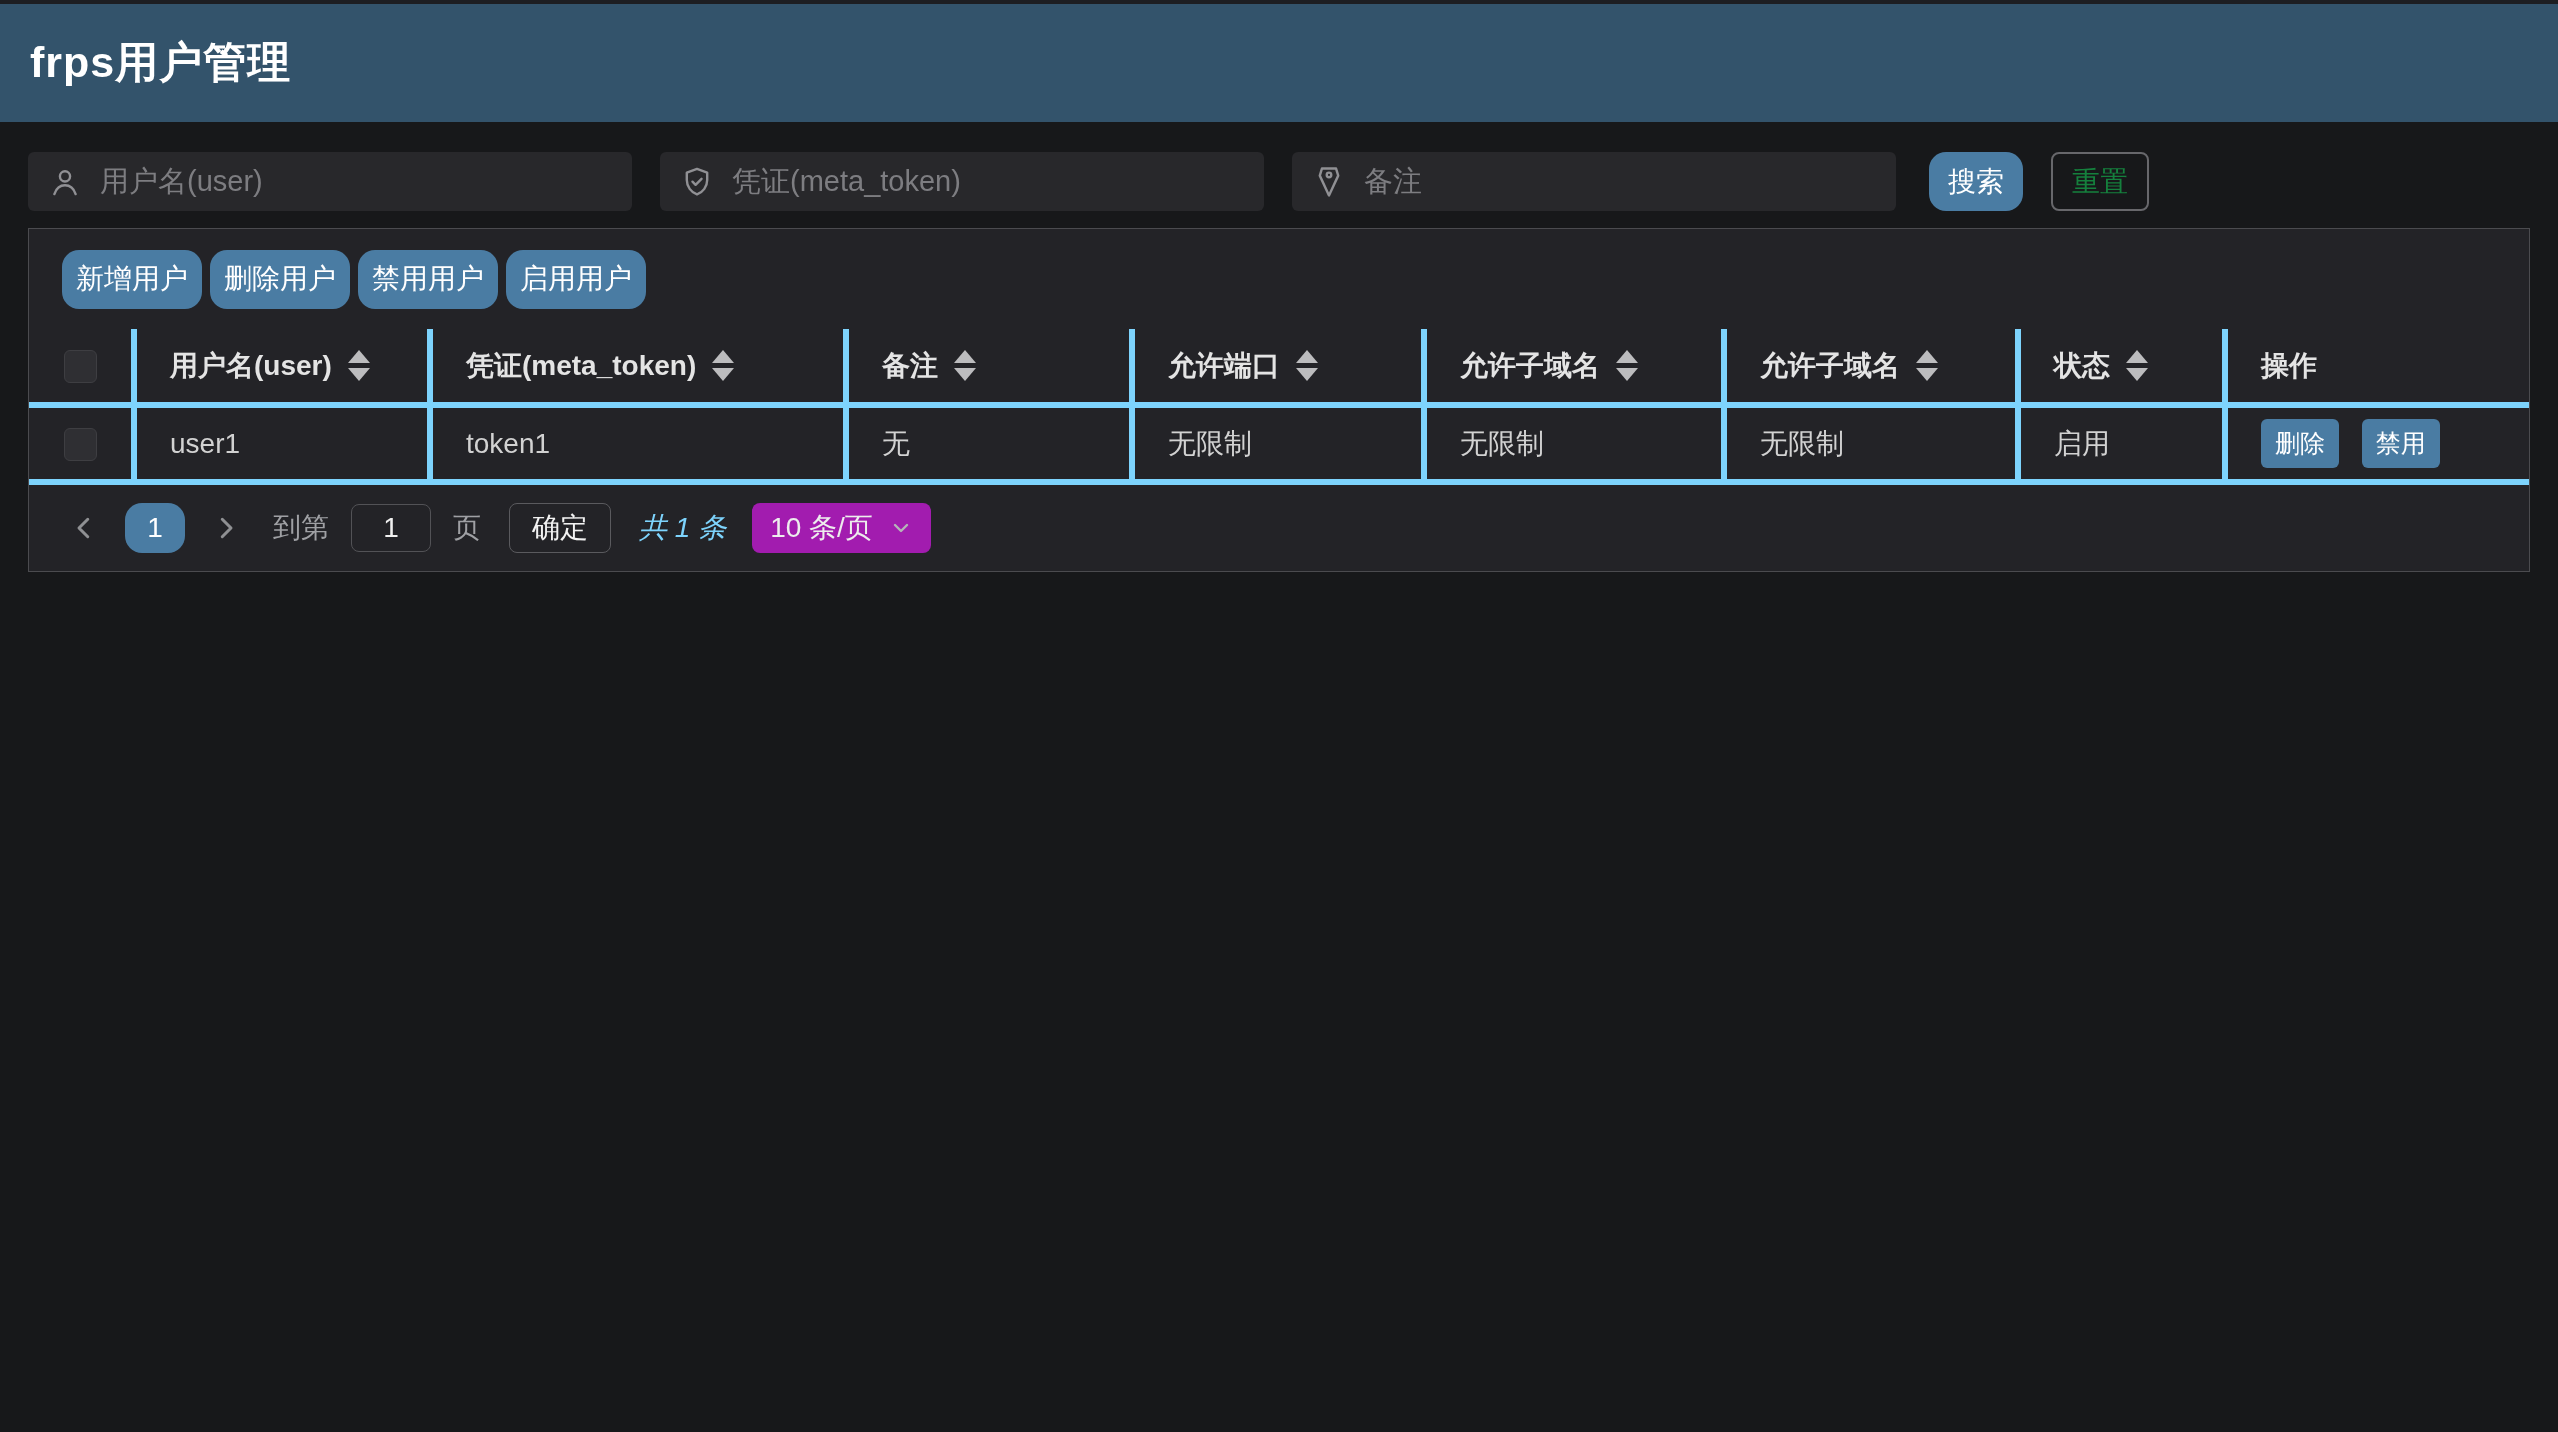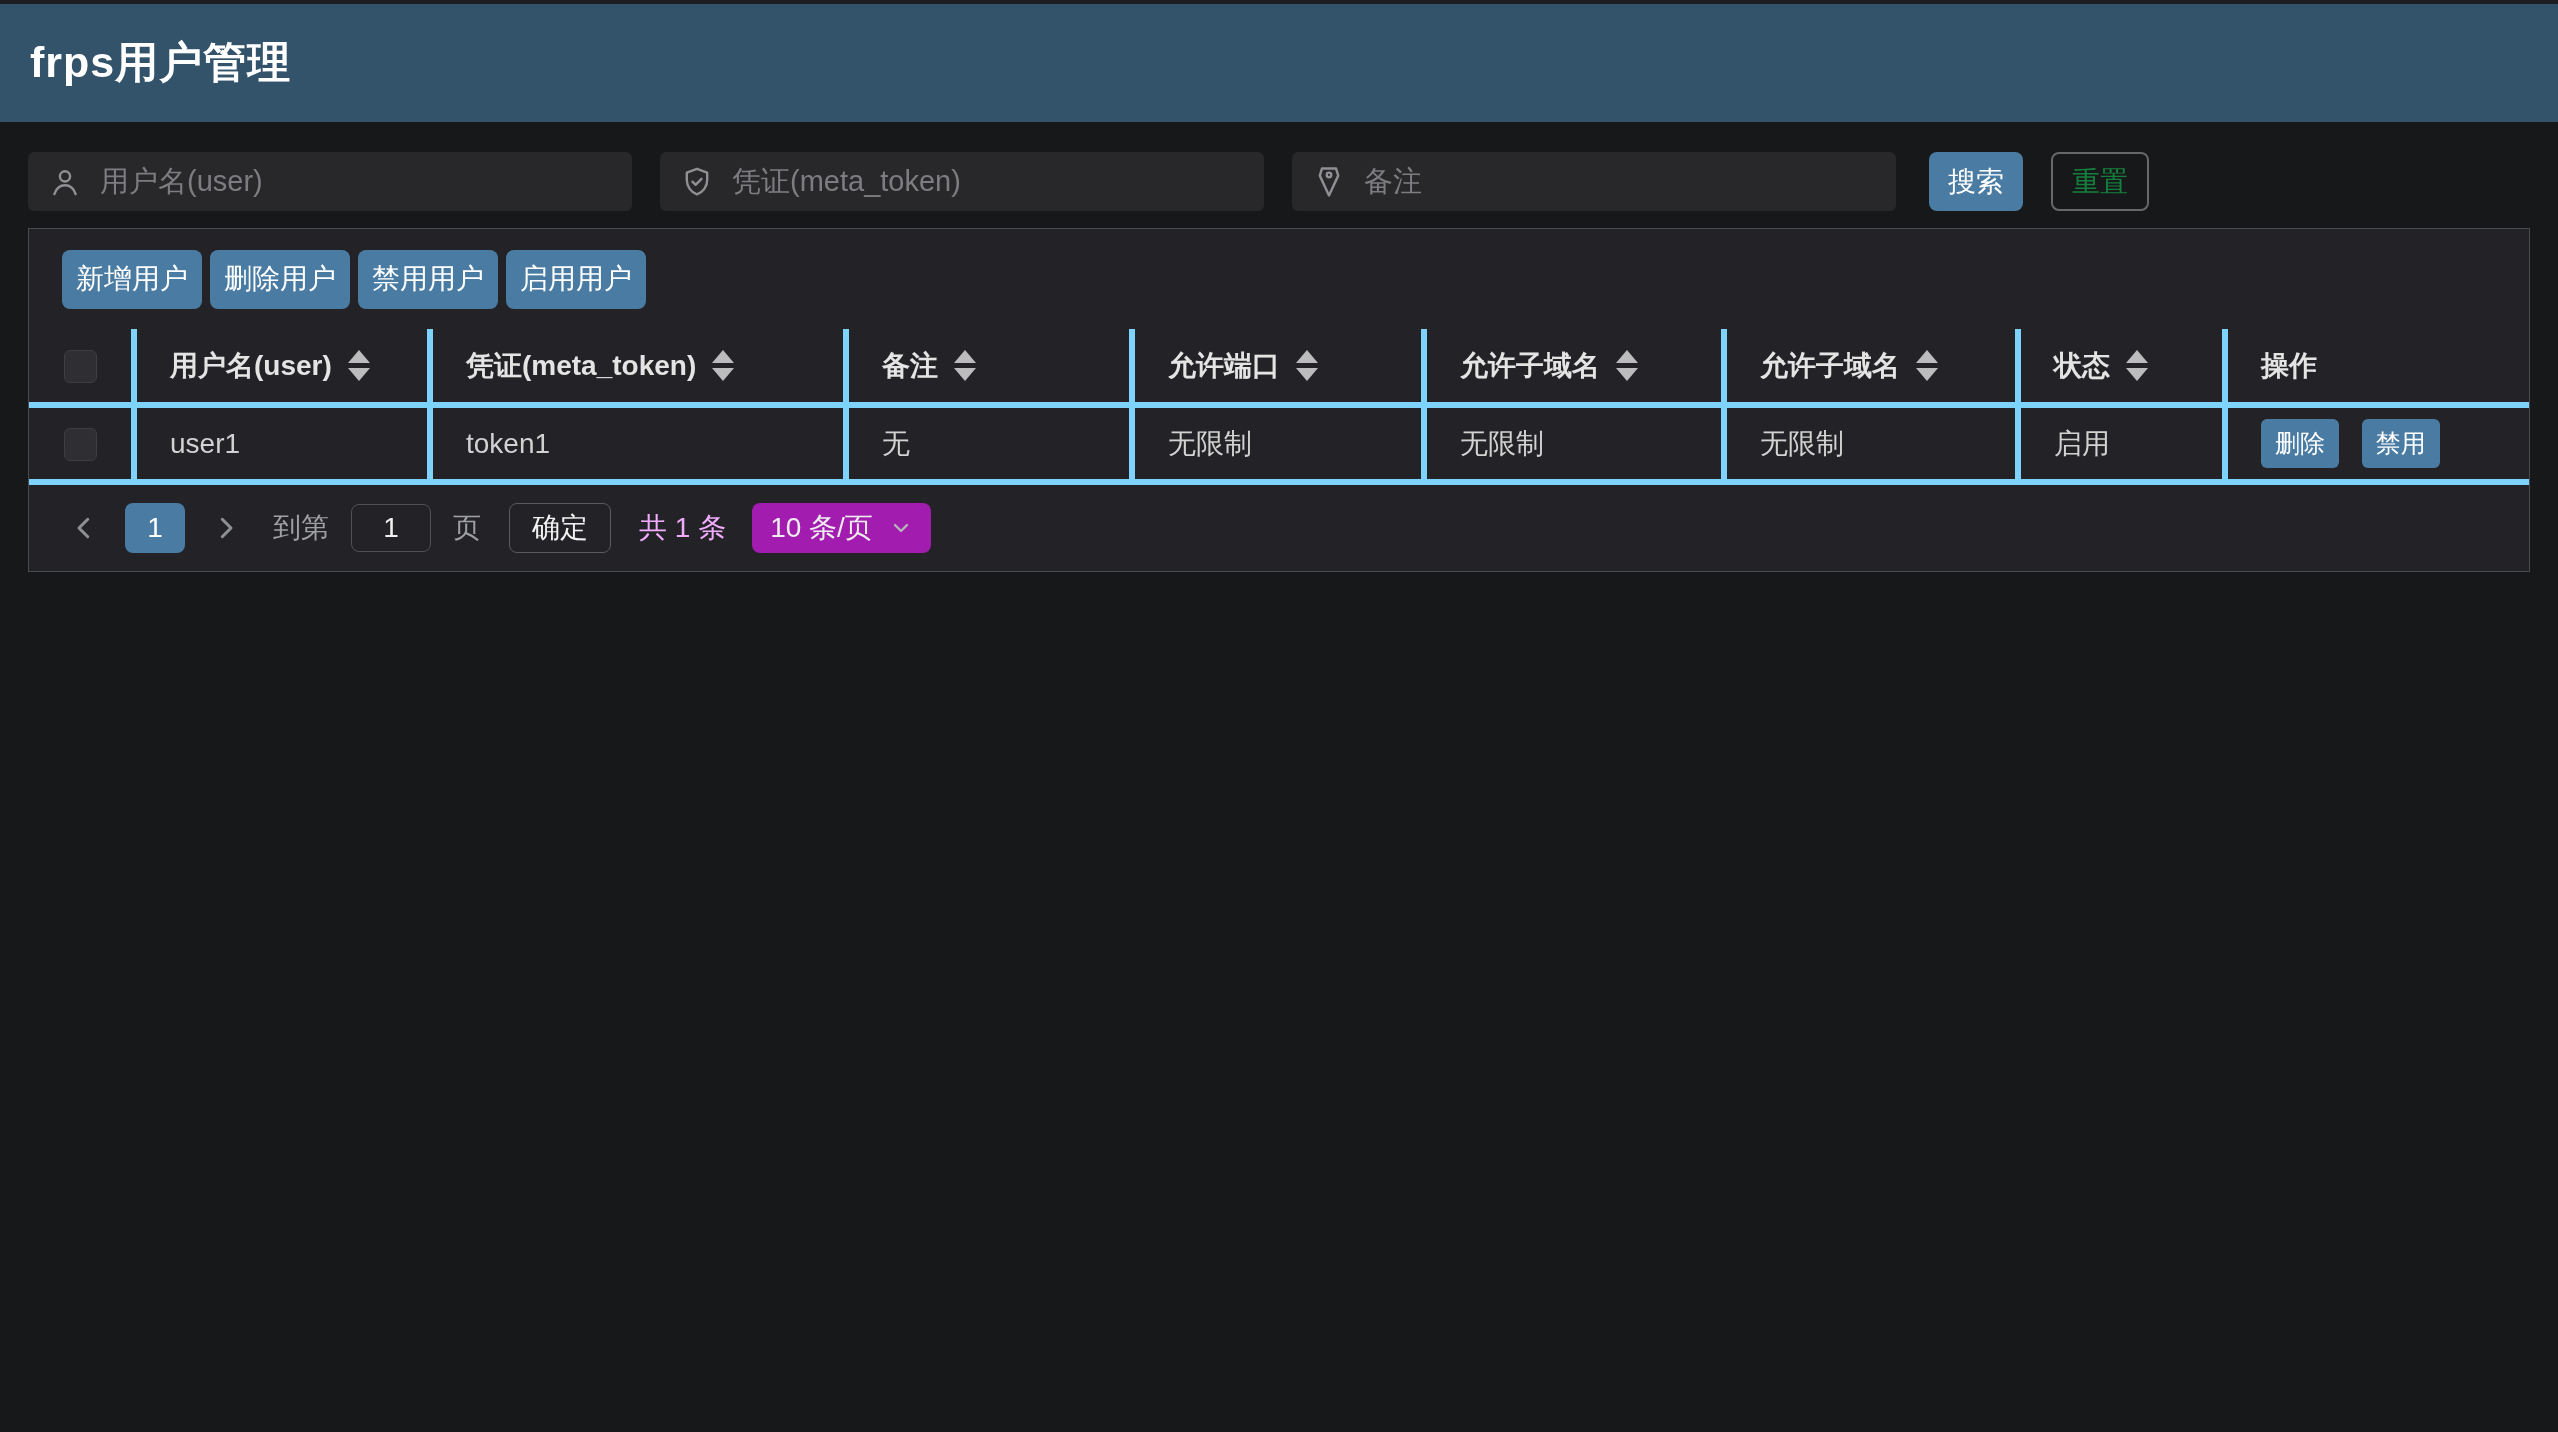--- a/index.html
+++ b/index.html
@@ -33,21 +33,21 @@
     padding:0 20px; gap:18px;
   }
   .search-field svg { flex:0 0 auto; color:#909094; }
   .search-field input {
     flex:1; background:transparent; border:none; outline:none;
     font-size:29px; color:#e4e4e4;
     font-family:"Liberation Sans","DejaVu Sans",sans-serif;
   }
   .search-field input::placeholder { color:#7d7d81; }
   .btn-blue {
-    background:#4a7ca3; color:#ffffff; border:none; border-radius:8px;
+    background:#4a7ca3; color:#ffffff; border:none; border-radius:17px;
     font-size:28px; cursor:pointer;
     font-family:"Liberation Sans","DejaVu Sans",sans-serif;
   }
   .btn-search { height:59px; padding:0 19px; margin-left:5px; }
   .btn-ghost {
     height:59px; padding:0 19px;
     background:transparent; color:#15803d;
     border:2px solid #67676b; border-radius:8px;
     font-size:28px; cursor:pointer;
     font-family:"Liberation Sans","DejaVu Sans",sans-serif;
@@ -103,21 +103,21 @@
     background:transparent; border:1px solid #525256; border-radius:8px;
     color:#f0f0f0; font-size:28px; text-align:center; outline:none;
     font-family:"Liberation Sans","DejaVu Sans",sans-serif;
   }
   .pg-confirm {
     height:50px; padding:0 22px; margin-left:28px;
     background:transparent; border:1px solid #5a5a5e; border-radius:8px;
     color:#f2f2f2; font-size:28px; font-weight:500; cursor:pointer;
     font-family:"Liberation Sans","DejaVu Sans",sans-serif;
   }
-  .pg-total { margin:0 26px 0 28px; color:#f0abfc; }
+  .pg-total { margin:0 26px 0 28px; color:#7dd3fc;font-style:italic; }
   .pg-select {
     height:50px; background:#a21caf; border-radius:8px;
     display:flex; align-items:center; gap:16px;
     padding:0 18px; color:#ededed; cursor:pointer;
   }
   .pg-select svg { color:#b5b5b8; }
 </style>
 </head>
 <body>
 

